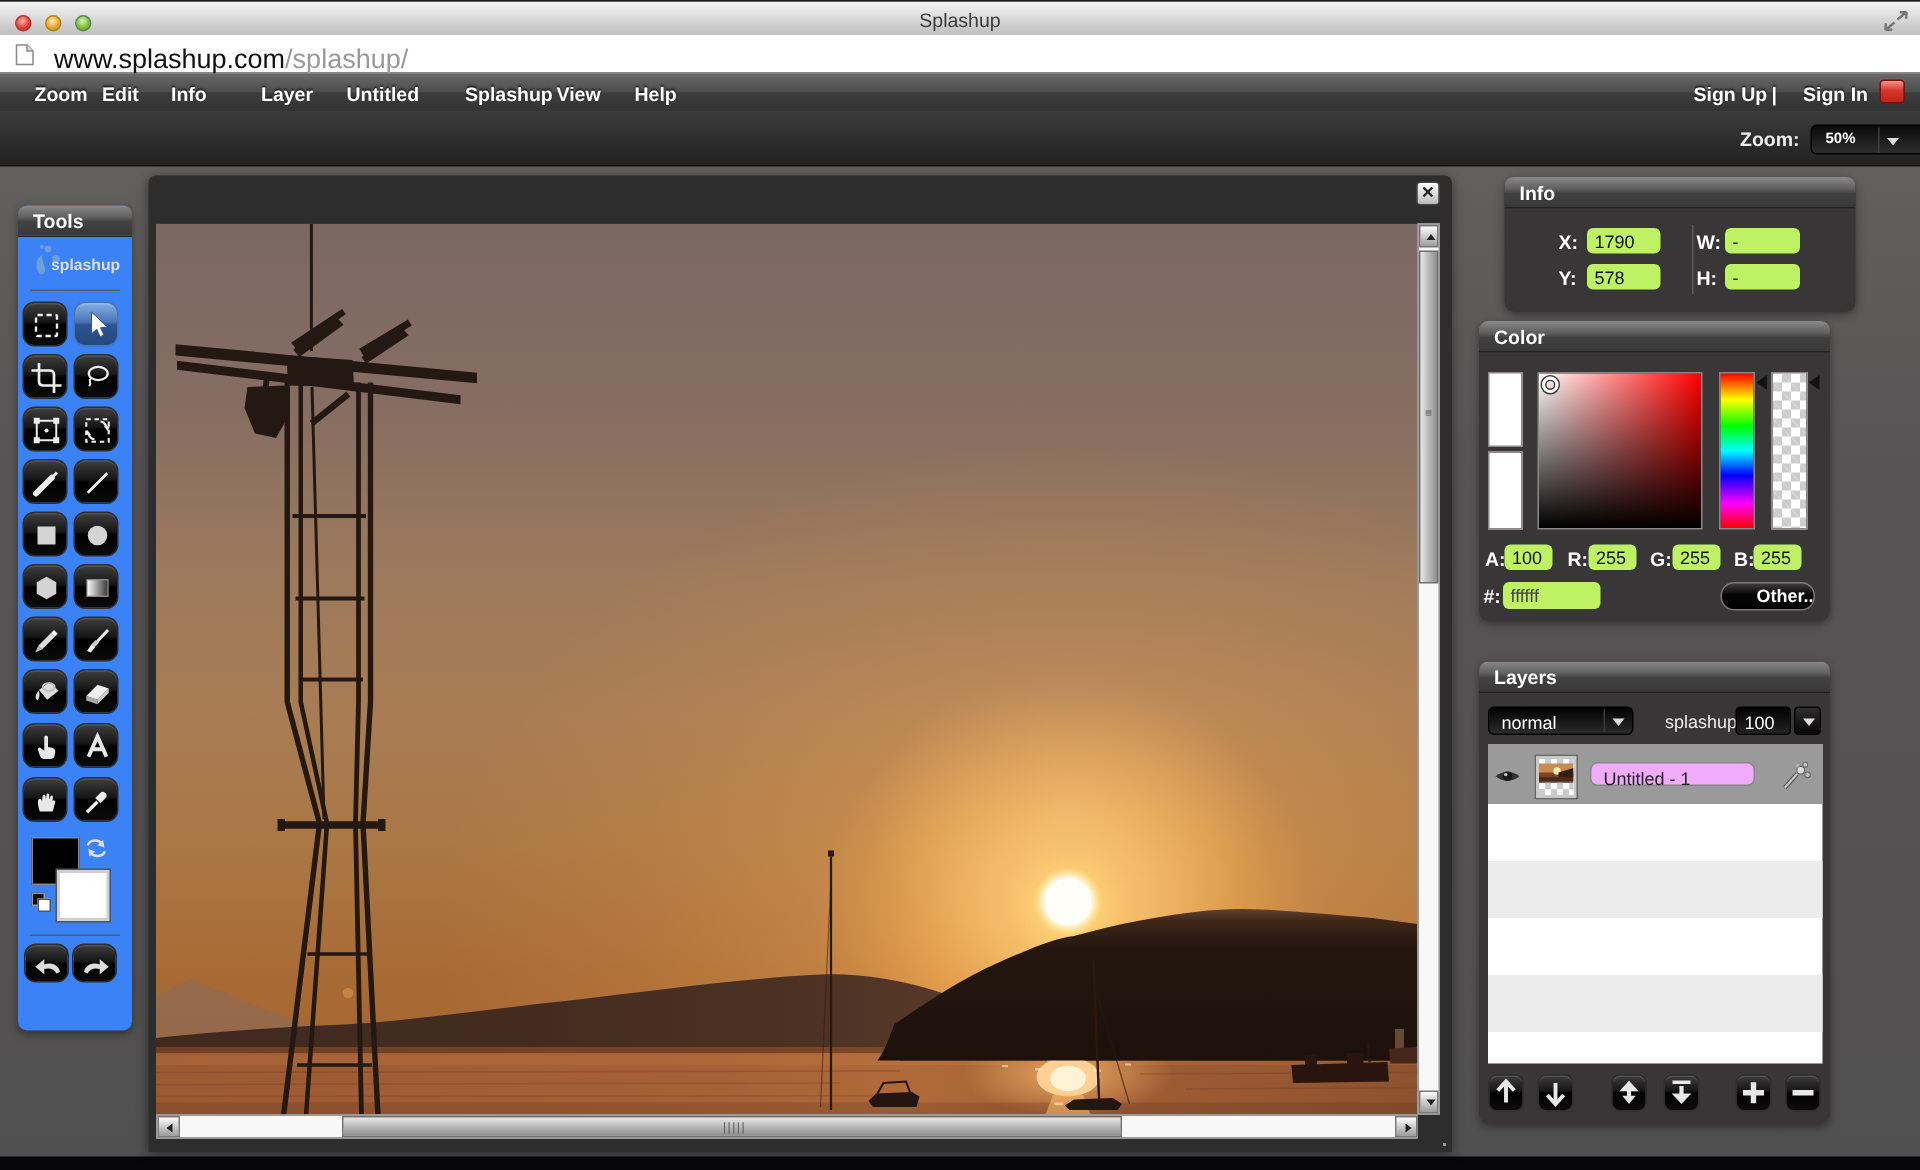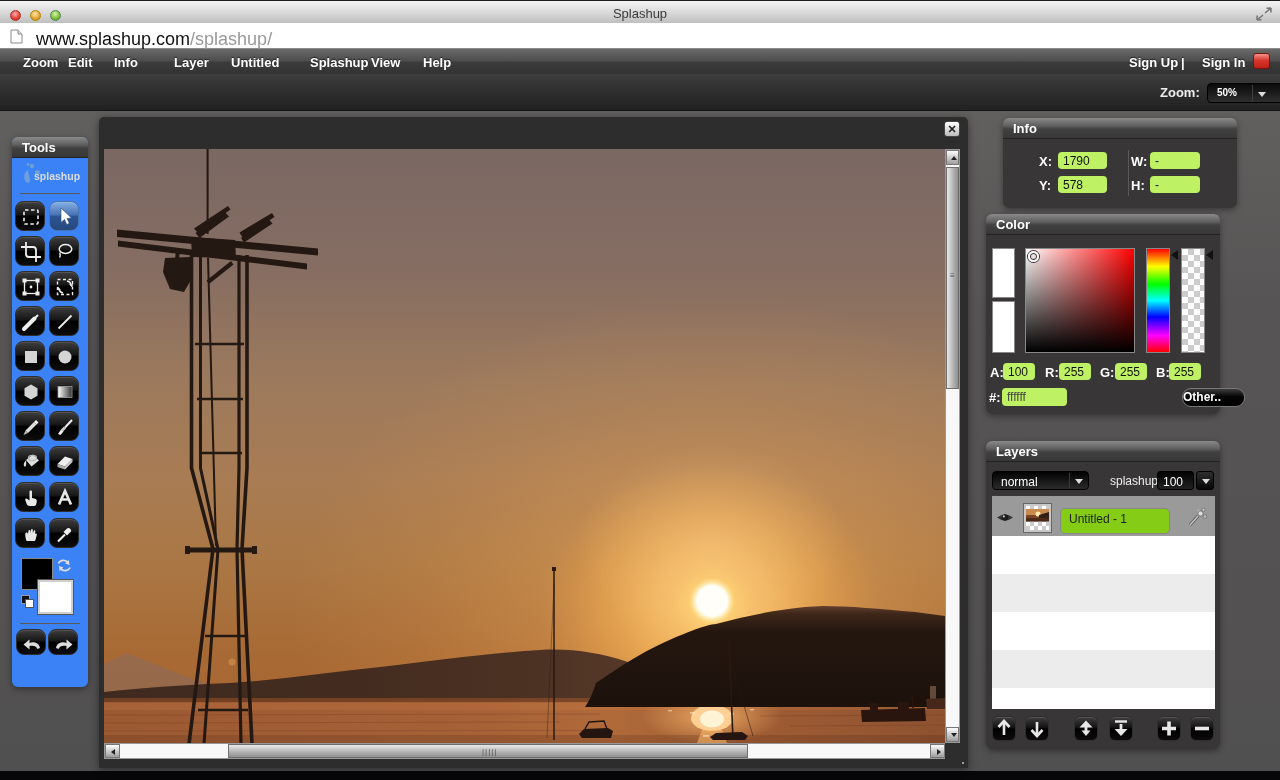--- a/index.html
+++ b/index.html
@@ -345,21 +345,21 @@
     <div class="flabel" style="left:59px;top:151px">R:</div>
     <div class="wfield" style="left:73px;top:149px;width:32px;height:17px">255</div>
     <div class="flabel" style="left:114px;top:151px">G:</div>
     <div class="wfield" style="left:129px;top:149px;width:32px;height:17px">255</div>
     <div class="flabel" style="left:170px;top:151px">B:</div>
     <div class="wfield" style="left:183px;top:149px;width:32px;height:17px">255</div>
     <div class="flabel" style="left:3px;top:176px">#:</div>
     <div class="wfield" style="left:16px;top:174px;width:65px;height:18px;color:#444">ffffff</div>
     <div style="position:absolute;left:161px;top:174px;width:63px;height:19px;border-radius:9px;
       background:linear-gradient(#3d3d3d,#050505 45%,#000);border:1px solid #787878;
-      color:#fff;font-size:12px;font-weight:bold;text-align:left;line-height:17px;margin-left:35px;">Other..</div>
+      color:#fff;font-size:12px;font-weight:bold;text-align:right;line-height:17px;">Other..</div>
   </div>
   <div class="abs rpanel" id="layers">
     <div class="phead">
       <span>Layers</span>
     </div>
     <div style="position:absolute;left:6px;top:30px;width:97px;height:19px;border-radius:4px;background:linear-gradient(#020202,#2b2b2b);border:1px solid #000;color:#fff;font-size:12px;">
       <span style="position:absolute;left:8px;top:3px">normal</span>
       <span style="position:absolute;left:76px;top:1px;width:1px;height:15px;background:#3a3a3a"></span>
       <span class="tri" style="left:82px;top:7px;border-left:4px solid transparent;border-right:4px solid transparent;border-top:5px solid #ddd"></span>
     </div>
@@ -384,21 +384,21 @@
           background-image:linear-gradient(45deg,#ccc 25%,transparent 25%,transparent 75%,#ccc 75%),linear-gradient(45deg,#ccc 25%,#fff 25%,#fff 75%,#ccc 75%);
           background-size:8px 8px;background-position:0 0,4px 4px;"></div>
         <svg style="position:absolute;left:2px;top:2px" width="23" height="24" viewBox="0 0 23 24">
           <rect x="0" y="3" width="23" height="12" fill="#c98a4e"></rect>
           <rect x="0" y="9" width="23" height="6" fill="#7a4426"></rect>
           <circle cx="12" cy="8" r="2.5" fill="#ffe9b0"></circle>
           <path d="M13,9 L23,6 L23,12 L13,12 Z" fill="#31201a"></path>
           <rect x="0" y="12" width="23" height="4" fill="rgba(40,20,12,.55)"></rect>
         </svg>
       </div>
-      <div style="position:absolute;left:68px;top:12px;width:110px;height:26px;border-radius:5px;border:1px solid #888;background:#84cc16;font-size:12px;color:#222;">
+      <div style="position:absolute;left:68px;top:12px;width:110px;height:16px;border-radius:5px;border:1px solid #888;background:#f0abfc;font-size:12px;color:#222;">
         <span style="position:absolute;left:8px;top:3px">Untitled - 1</span>
       </div>
       <svg style="position:absolute;left:196px;top:11px" width="20" height="20">
         <path d="M2,18 L10,9" stroke="#555" stroke-width="3"></path>
         <path d="M2,18 L10,9" stroke="#c8c8c8" stroke-width="1.4"></path>
         <circle cx="12.5" cy="6.5" r="2.6" fill="#ddd" stroke="#666" stroke-width=".8"></circle>
         <circle cx="17" cy="9.5" r="1.9" fill="#bbb" stroke="#666" stroke-width=".7"></circle>
         <circle cx="15.5" cy="2.8" r="1.6" fill="#ccc" stroke="#666" stroke-width=".7"></circle>
         <circle cx="10.5" cy="3.5" r="1.3" fill="#aaa"></circle>
         <circle cx="19" cy="5.5" r="1.2" fill="#999"></circle>

